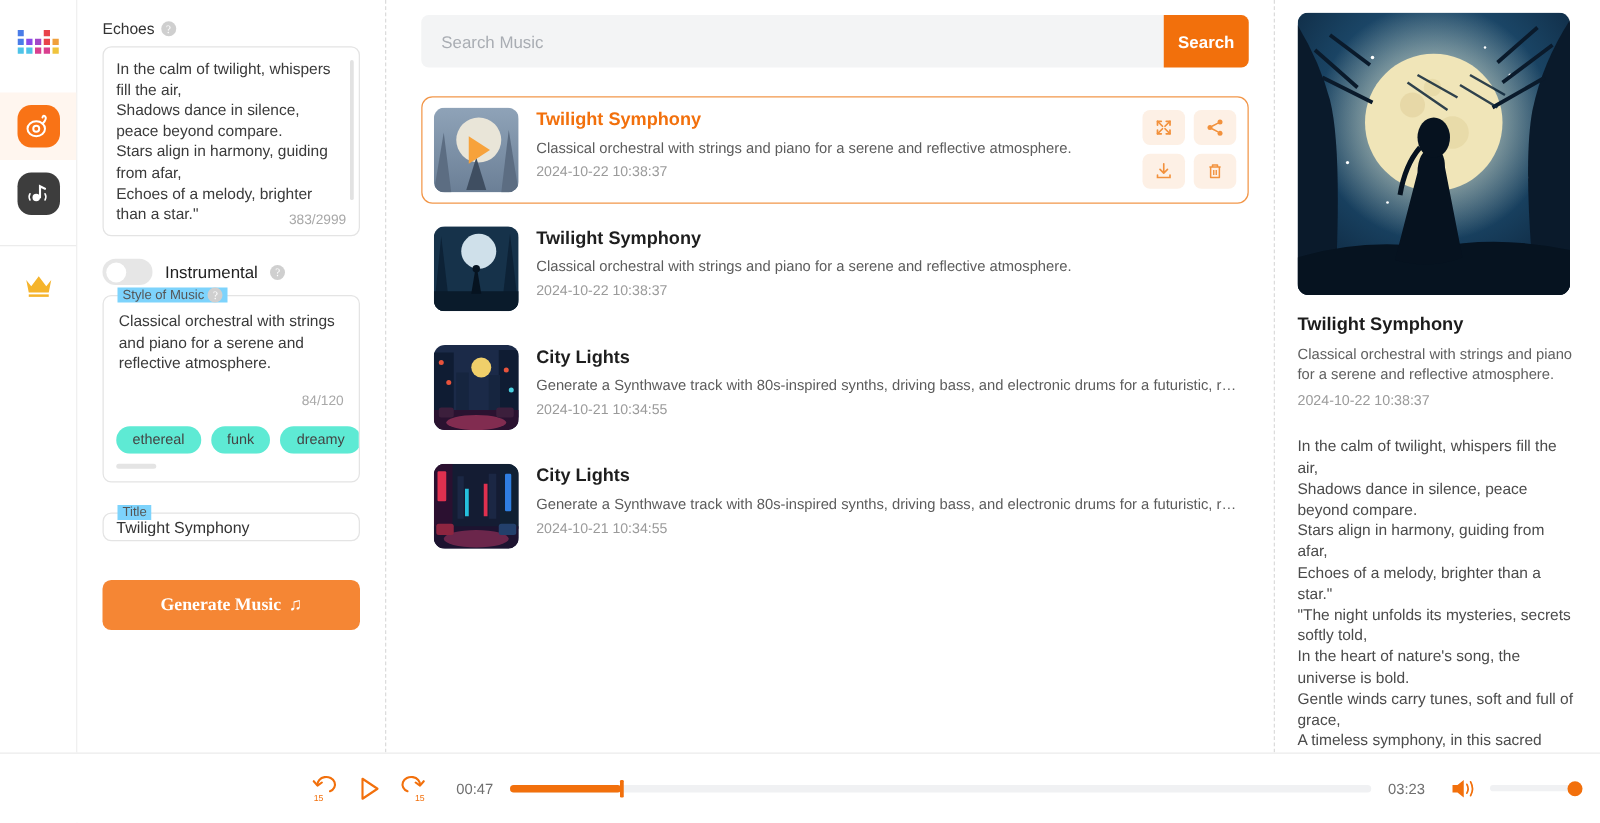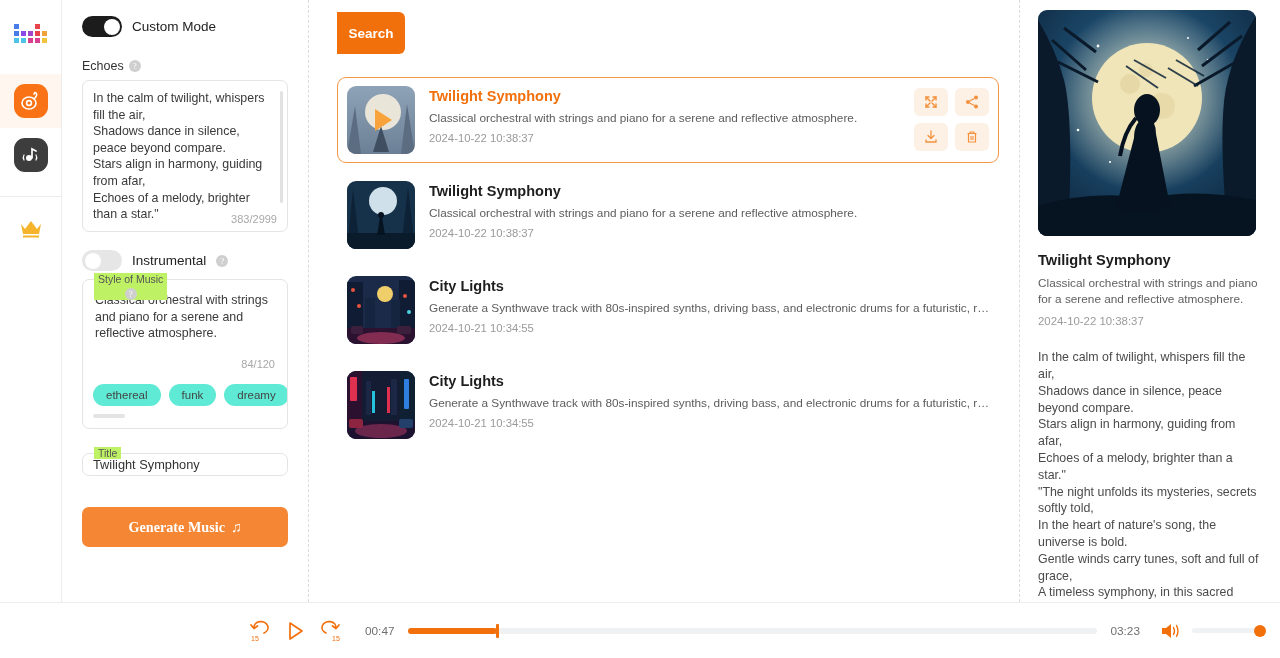--- a/index.html
+++ b/index.html
@@ -87,23 +87,23 @@
   .fake-scroll {
     position: absolute; right: 4px; top: 10px; width: 3px; height: 112px;
     border-radius: 2px; background: #e2e2e2;
   }
 
   .fieldset {
     border: 1px solid #e4e4e4; border-radius: 7px; position: relative;
     margin-top: 6px;
   }
   .fieldset > .legend {
-    position: absolute; top: -7px; left: 11px; background: #bef264;
+    position: absolute; top: -7px; left: 11px; background: #7dd3fc;
     padding: 0 4px; font-size: 10.5px; color: #555;
-    display: flex; align-items: center; gap: 3px; flex-direction: column;
+    display: flex; gap: 3px;
   }
   .style-box { height: 150px; padding: 12px 12px 0 12px; }
   .style-text { font-size: 12.4px; line-height: 16.6px; color: #3a3a3a; }
   .tags-row {
     position: absolute; left: 0; right: 0; bottom: 22px;
     display: flex; gap: 8px; padding: 0 10px; overflow: hidden;
   }
   .tag {
     background: #5eead4; color: #444; border-radius: 13px;
     padding: 5px 13px; font-size: 11.5px; white-space: nowrap; cursor: pointer; margin-top: 28px;
@@ -281,26 +281,20 @@
     <div class="rail-bottom">
       <svg width="20" height="20" viewBox="0 0 20 20">
         <path d="M12 3 A7 7 0 1 0 12 17" fill="none" stroke="#8a8a8a" stroke-width="1.4"></path>
         <path d="M5 10 H14 M11 7 L14 10 L11 13" fill="none" stroke="#8a8a8a" stroke-width="1.4" stroke-linecap="round" stroke-linejoin="round"></path>
       </svg>
     </div>
   </div>
 
   <div class="form-panel">
 
-    <div class="toggle-row">
-      <div class="switch on">
-          <div class="knob"></div>
-        </div>
-      <span class="toggle-label">Custom Mode</span>
-    </div>
 
     <div class="field-label">
       <span>Echoes</span>
       <span class="help-dot">?</span>
     </div>
     <div class="box lyrics-box">
       <div class="lyrics-text">In the calm of twilight, whispers fill the air,
 Shadows dance in silence, peace beyond compare.
 Stars align in harmony, guiding from afar,
 Echoes of a melody, brighter than a star."</div>
@@ -340,20 +334,21 @@
     </div>
 
     <button class="generate-btn">
       <span>Generate Music</span>
       <span>♫</span>
     </button>
   </div>
 
   <div class="center">
     <div class="search-row">
+      <input class="search-input" placeholder="Search Music" style="">
       <button class="search-btn">Search</button>
     </div>
 
     <div class="track selected">
       <div class="thumb">
         <svg width="68" height="68" viewBox="0 0 68 68">
           <defs>
             <linearGradient id="g1" x1="0" y1="0" x2="0" y2="1">
               <stop offset="0%" stop-color="#8fa3b8"></stop>
                 <stop offset="100%" stop-color="#6b7f96"></stop>

